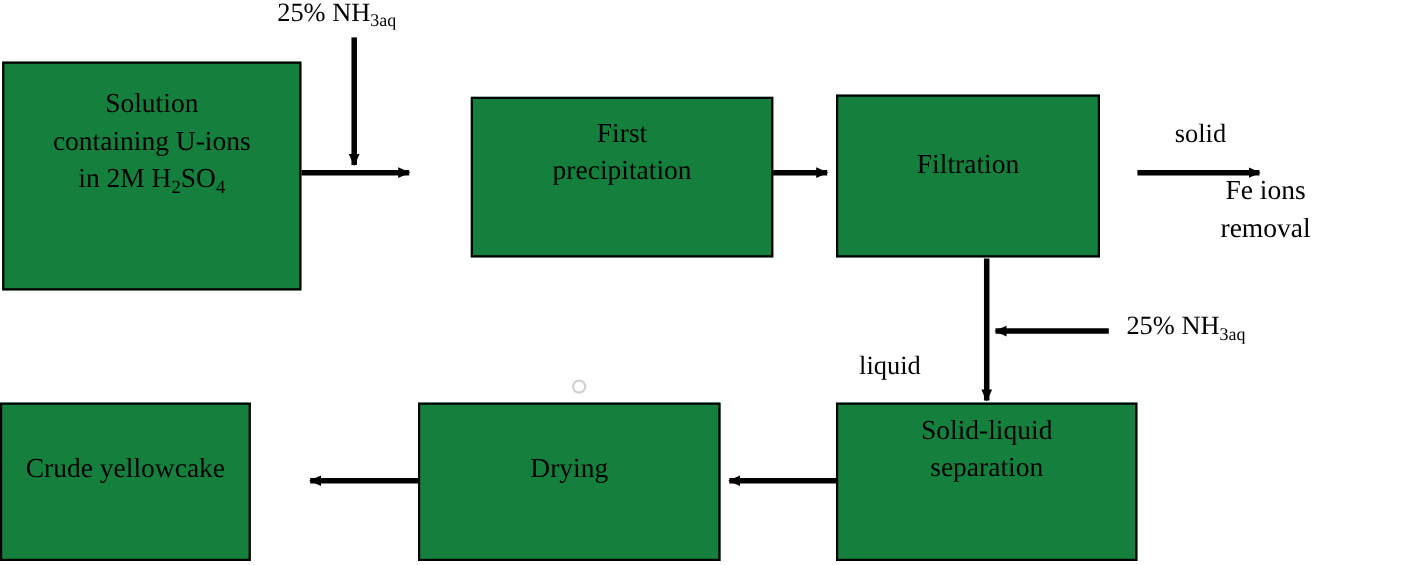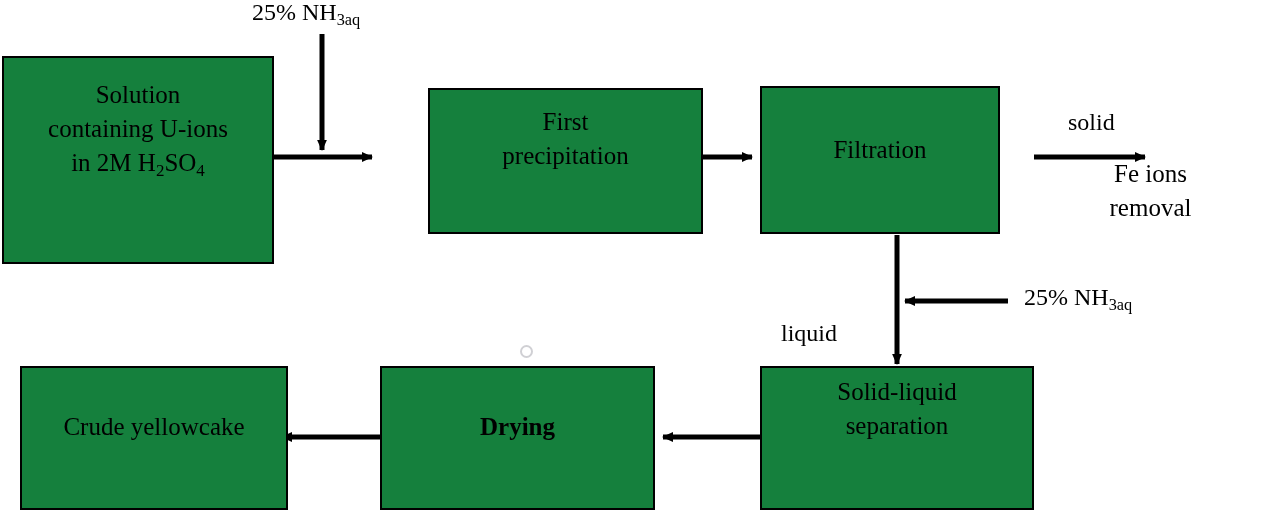--- a/index.html
+++ b/index.html
@@ -136,25 +136,25 @@
   </div>
 
   <div class="free-text" style="left:1088px; top:123px; width:125px;">
     <span>Fe ions<br>removal</span>
   </div>
 
   <div class="node" style="left:760px; top:366px; width:274px; height:144px; padding-top:7px;">
     <span class="node-label">Solid-liquid<br>separation</span>
   </div>
 
-  <div class="node" style="left:380px; top:366px; width:275px; height:144px; padding-top:42px;font-weight:bold;">
+  <div class="node" style="left:380px; top:366px; width:275px; height:144px; padding-top:42px;">
     <span class="node-label">Drying</span>
   </div>
 
-  <div class="node" style="left:20px; top:366px; width:268px; height:144px; padding-top:42px;">
+  <div class="node" style="left:0; top:366px; width:228px; height:144px; padding-top:42px;">
     <span class="node-label">Crude yellowcake</span>
   </div>
 
   <div class="edge-label" style="left:252px; top:-2px;">
     <span>25% NH<sub>3aq</sub></span>
   </div>
 
   <div class="edge-label" style="left:1068px; top:108px;">
     <span>solid</span>
   </div>

